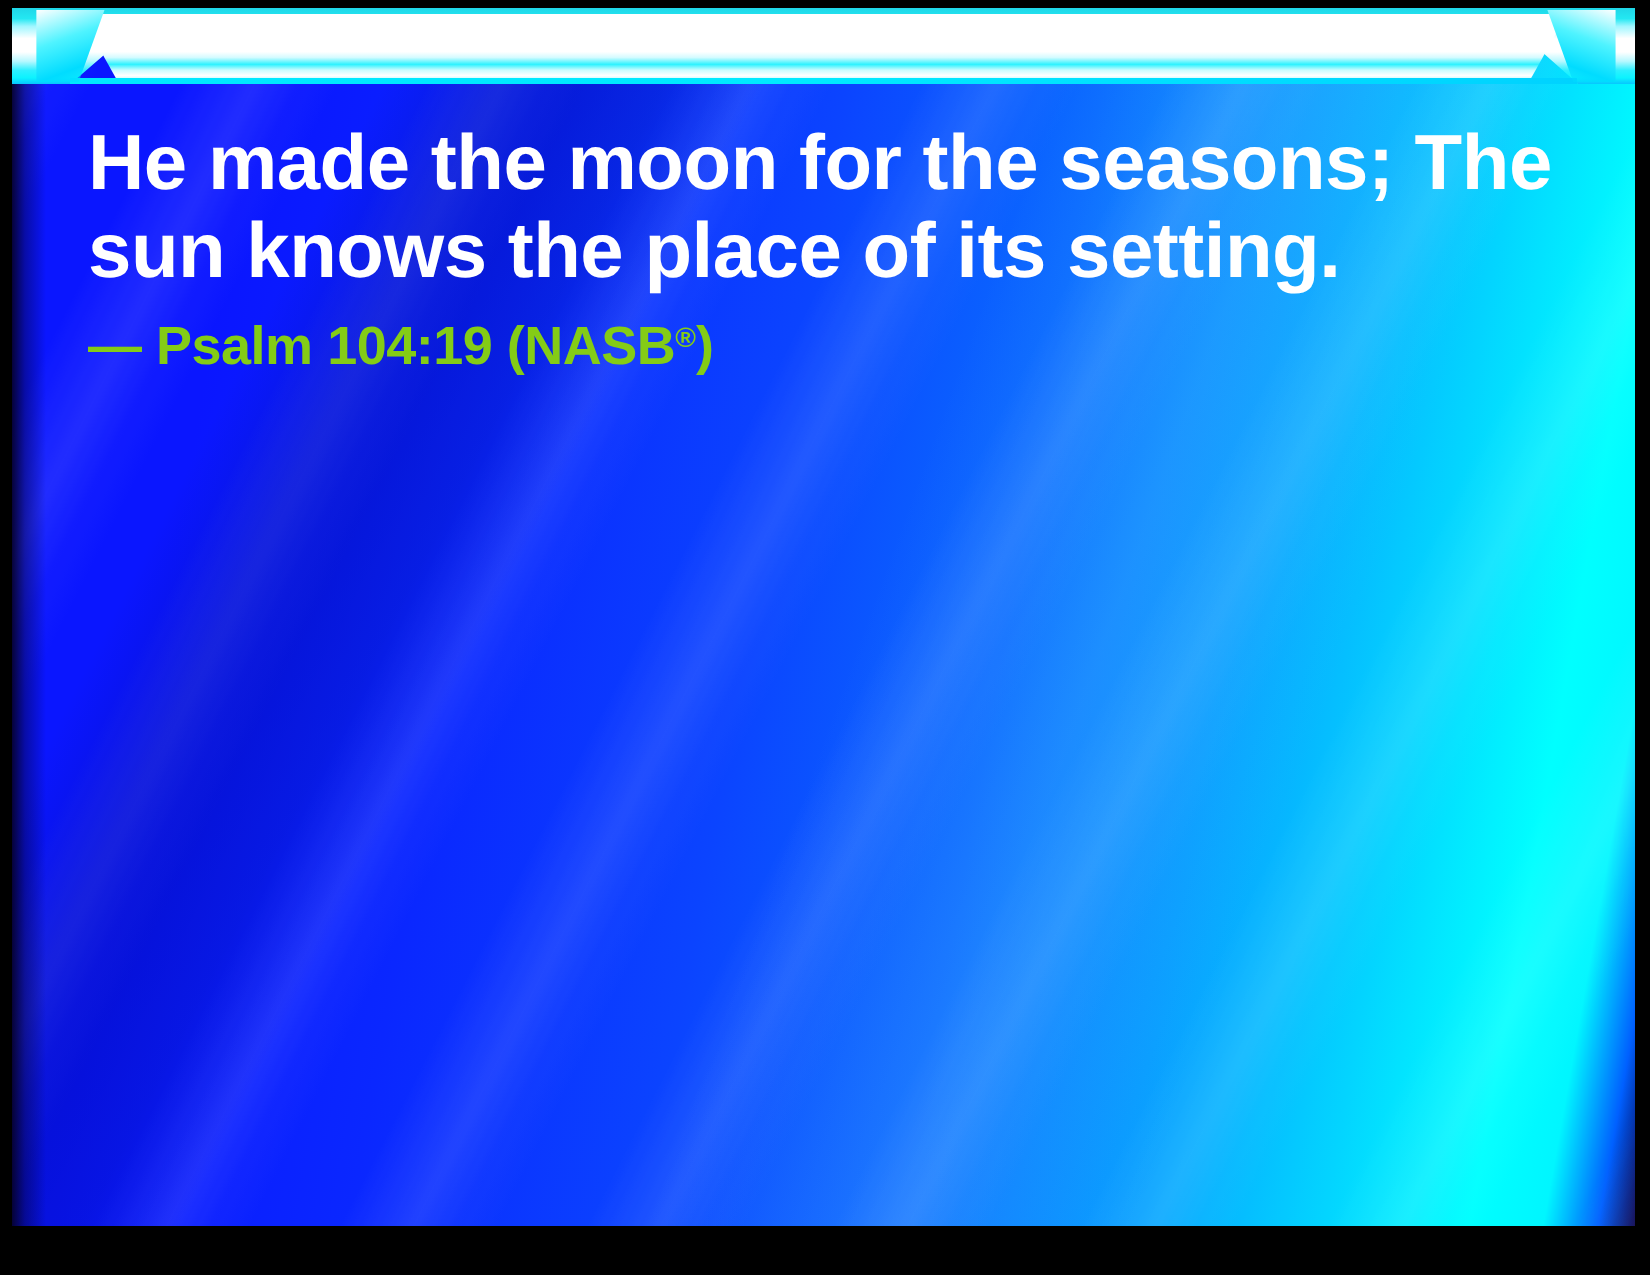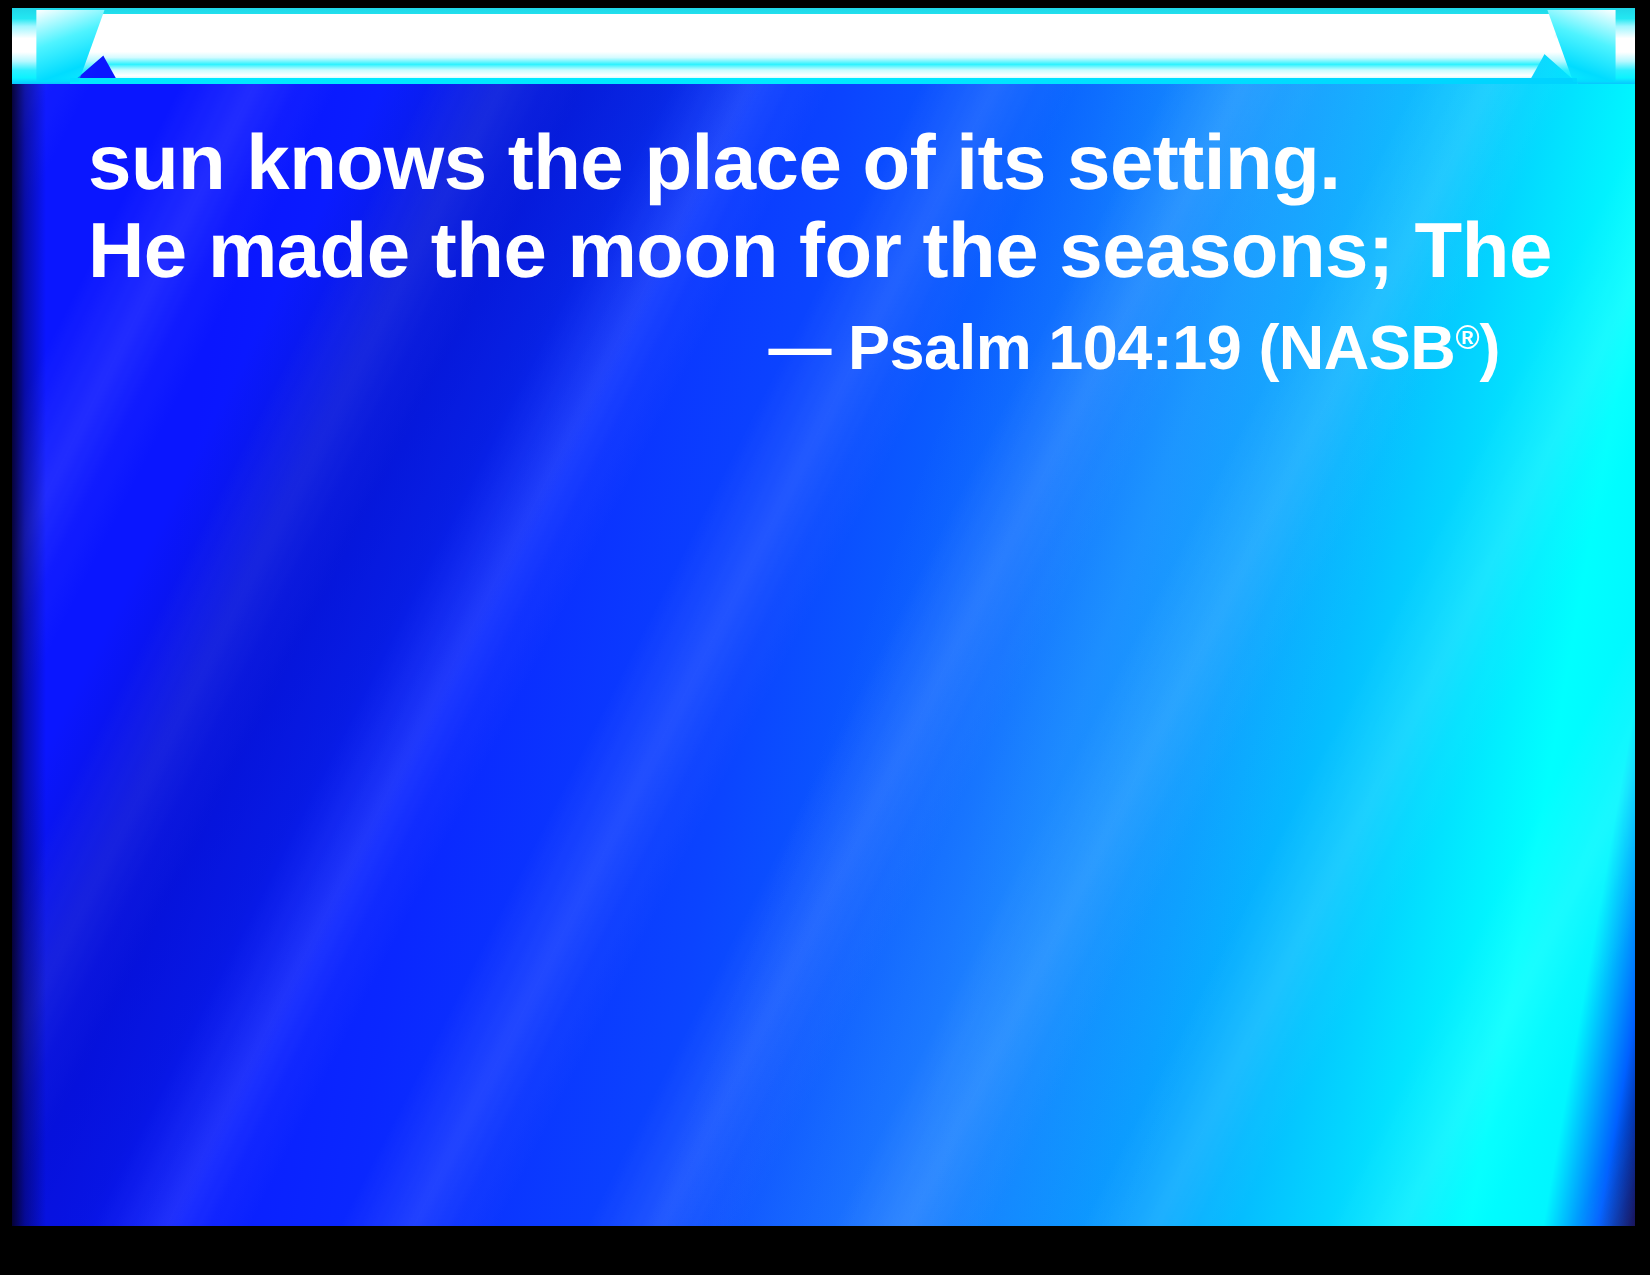--- a/index.html
+++ b/index.html
@@ -195,27 +195,26 @@
     font-family: "Liberation Sans", sans-serif;
     font-weight: bold;
     font-size: 78px;
     line-height: 88px;
     letter-spacing: -0.5px;
     white-space: pre;
     text-rendering: geometricPrecision;
   }
 
   #attribution {
-    color: #ffffff;
+    color: #84cc16;
     font-family: "Liberation Sans", sans-serif;
     font-weight: bold;
-    font-size: 63px;
+    font-size: 54px;
     line-height: 88px;
     letter-spacing: -0.5px;
-    text-align: right;
     padding-right: 88px;
     white-space: pre;
   }
 
   #attribution .reg {
     font-size: 0.52em;
     vertical-align: 0.62em;
     letter-spacing: 0;
   }
 </style>
@@ -236,19 +235,19 @@
 
     <div id="banner">
       <div class="banner-cyan"></div>
       <div class="banner-white"></div>
       <div class="banner-cyan-underline"></div>
       <div class="banner-corner-left"></div>
       <div class="banner-corner-right"></div>
     </div>
 
     <div id="verse-block">
+      <div class="verse-line">He made the moon for the seasons; The</div>
       <div class="verse-line">sun knows the place of its setting.</div>
-      <div class="verse-line">He made the moon for the seasons; The</div>
       <div id="attribution"><span>—</span><span> </span><span>Psalm</span><span> </span><span>104:19</span><span> </span><span>(NASB</span><span class="reg">®</span><span>)</span></div>
     </div>
 
   </div>
 </div>
 
 </body></html>

